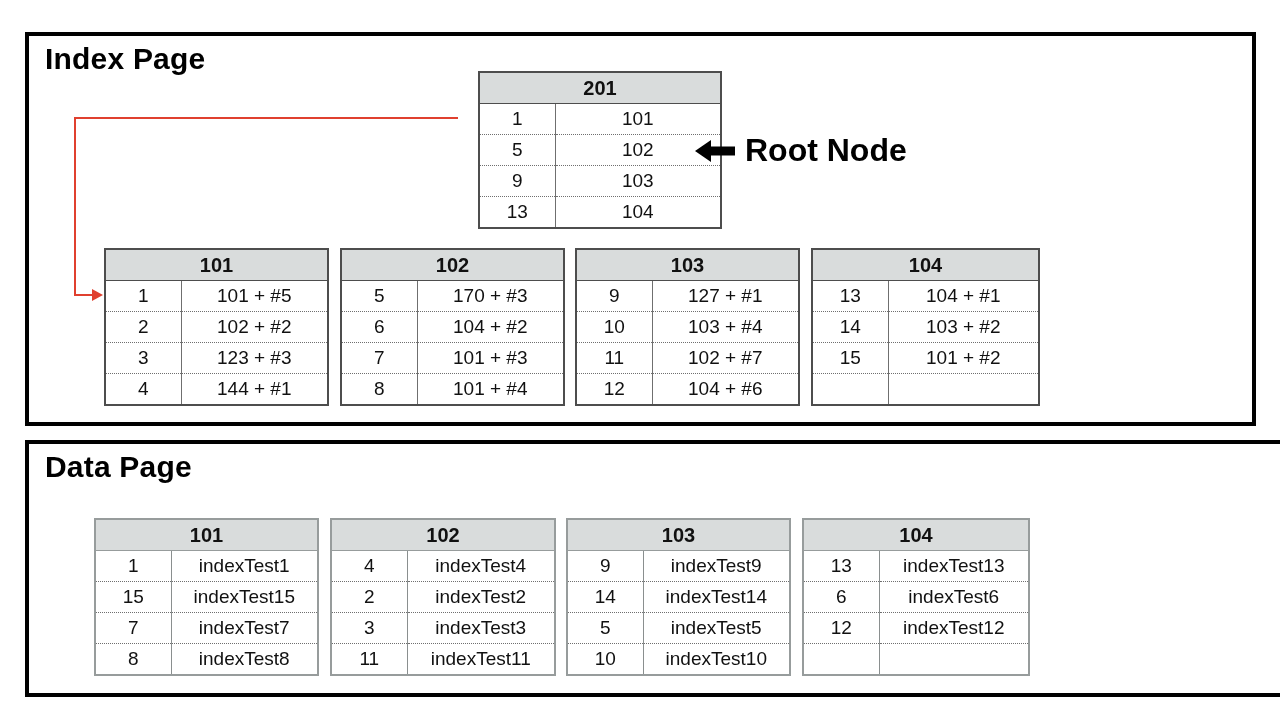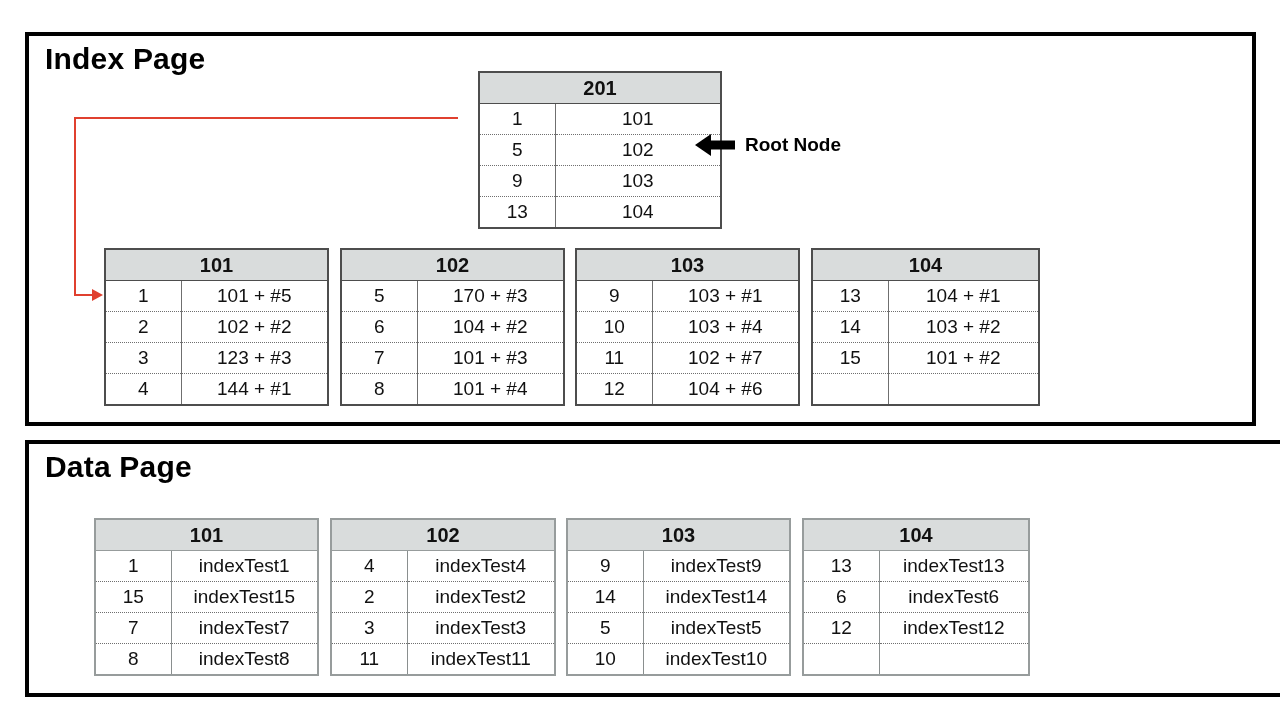--- a/index.html
+++ b/index.html
@@ -43,21 +43,21 @@
   #leaf-2{left:546px;top:212px;width:225px;}
   #leaf-3{left:782px;top:212px;width:229px;}
   
   #data-0{left:65px; top:74px;width:225px;}
   #data-1{left:301px;top:74px;width:226px;}
   #data-2{left:537px;top:74px;width:225px;}
   #data-3{left:773px;top:74px;width:228px;}
   
   .callout{
     position:absolute;display:flex;align-items:center;gap:10px;
-    font-size:19px;font-weight:bold;color:#000;white-space:nowrap;
+    font-size:32px;font-weight:bold;color:#000;white-space:nowrap;
   }
   #root-callout{left:666px;top:96px;}
   #leaf-callout{left:1012px;top:274px;}
   .callout svg{display:block;}
   
   #connector{position:absolute;left:0;top:0;pointer-events:none;}
 </style>
 </head>
 <body>
 
@@ -170,21 +170,21 @@
         <col>
       </colgroup>
       <thead>
         <tr>
           <th colspan="2">103</th>
         </tr>
       </thead>
       <tbody>
         <tr>
           <td class="key">9</td>
-          <td class="val">103 + #1</td>
+          <td class="val">127 + #1</td>
         </tr>
         <tr>
           <td class="key">10</td>
           <td class="val">103 + #4</td>
         </tr>
         <tr>
           <td class="key">11</td>
           <td class="val">102 + #7</td>
         </tr>
         <tr>

